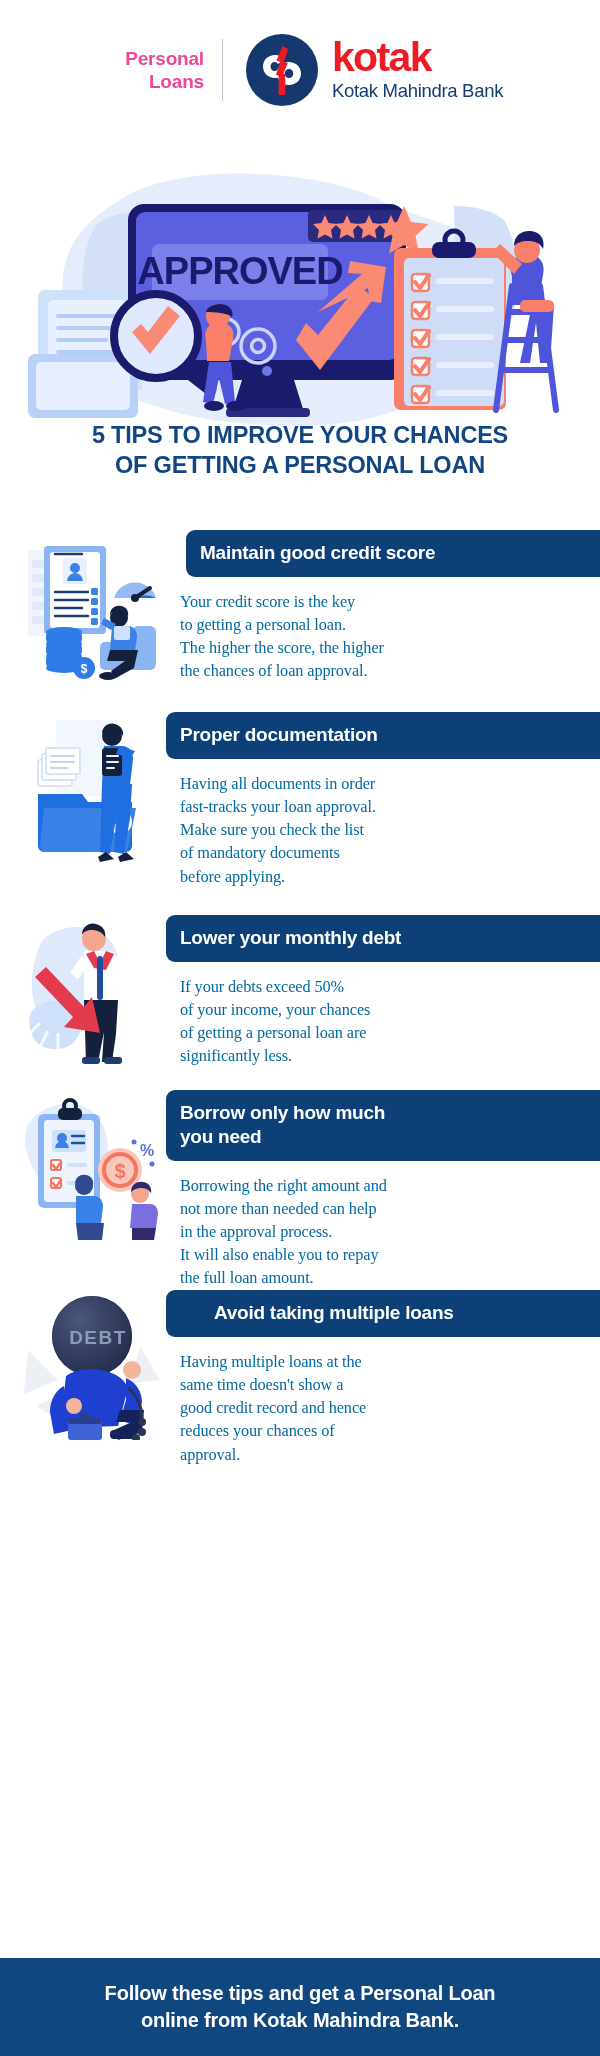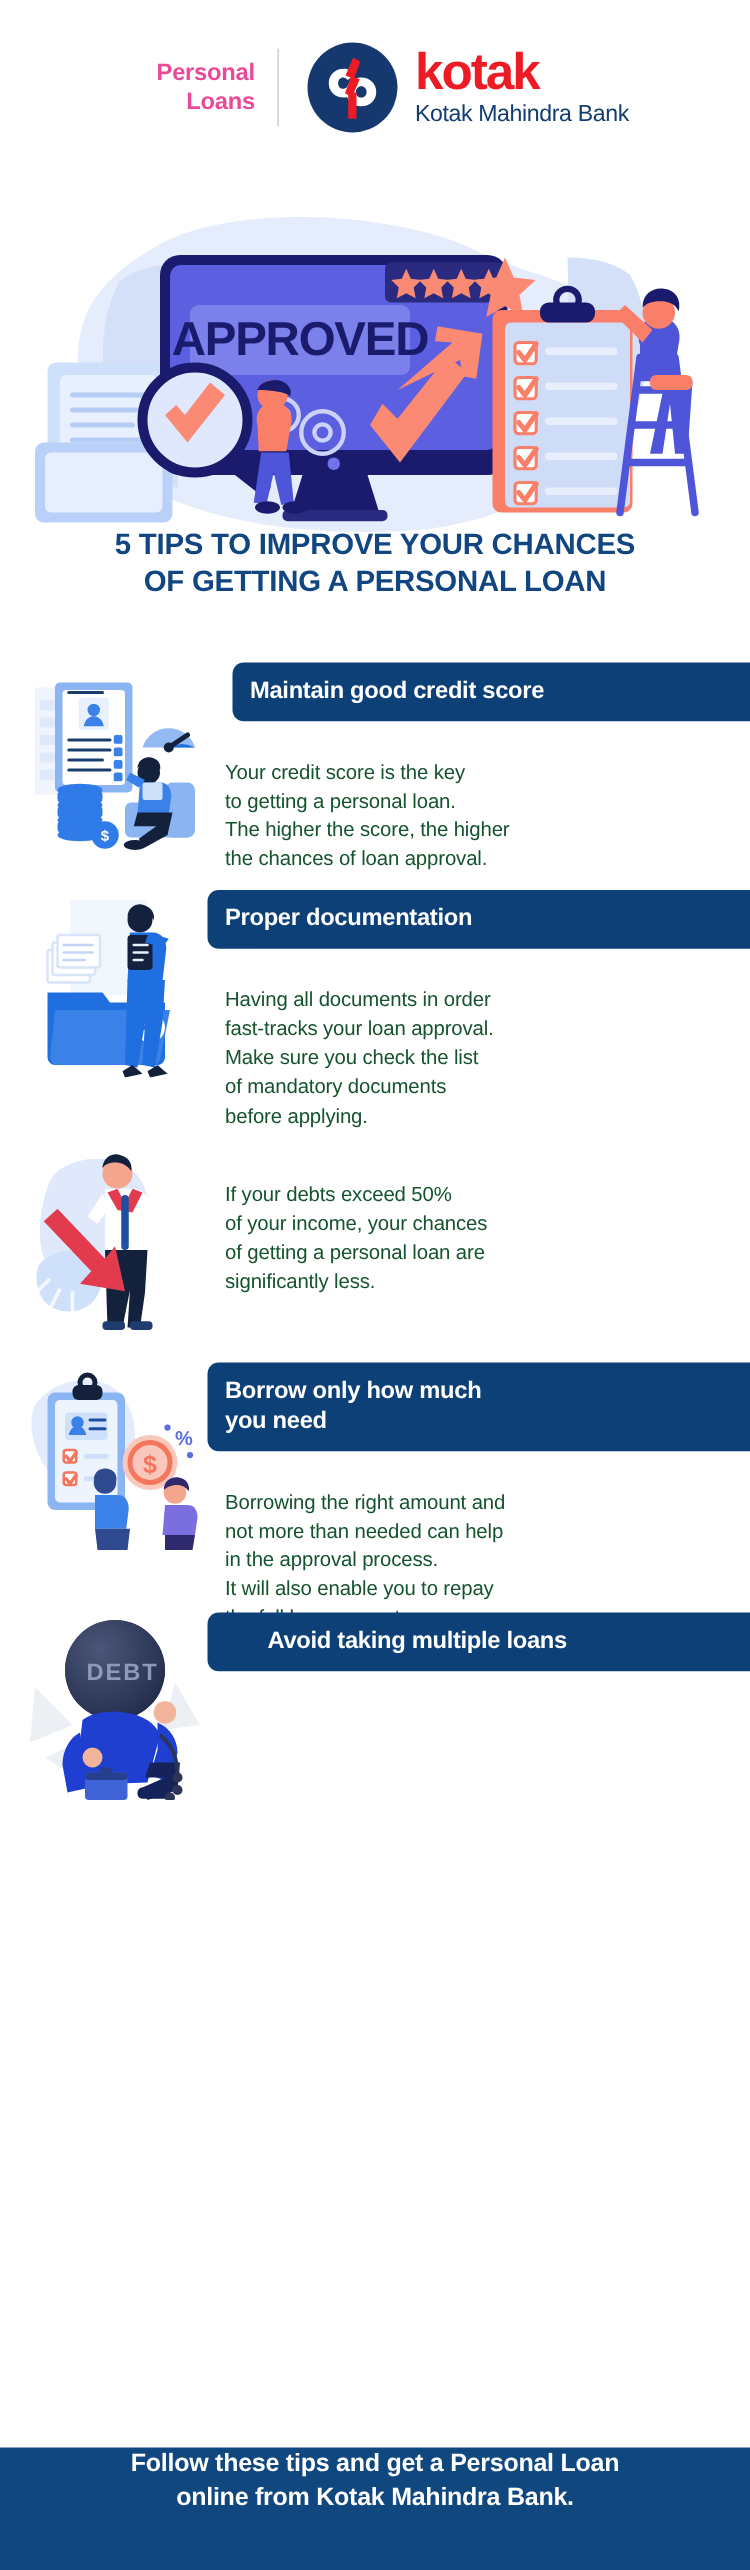--- a/index.html
+++ b/index.html
@@ -53,28 +53,28 @@
   }
   .tip-art svg { display: block; width: 140px; height: 150px; }
   .tip-body { position: absolute; left: 166px; top: 0; width: 434px; }
   .tip-head {
     background: #0d4077; color: #ffffff; font-weight: bold;
     font-size: 19px; line-height: 1.26; letter-spacing: -0.25px;
     padding: 11px 14px 12px 14px;
     border-top-left-radius: 9px; border-bottom-left-radius: 9px;
   }
   .tip-text {
-    color: #14532d; font-size: 16.3px; line-height: 1.42;
-    padding: 30px 10px 0 14px; white-space: pre-line; letter-spacing: -0.1px;
+    color: #0369a1; font-size: 16.3px; line-height: 1.42;
+    padding: 13px 10px 0 14px; white-space: pre-line; letter-spacing: -0.1px; font-family: Liberation Serif, serif;
   }
 
   
   .footer {
     position: absolute; left: 0; bottom: 0; width: 600px; height: 98px;
-    background: #11477f; display: flex; align-items: flex-start; justify-content: center;
+    background: #11477f; display: flex; align-items: center; justify-content: center;
   }
   .footer-text {
     color: #ffffff; font-weight: bold; text-align: center;
     font-size: 20px; line-height: 1.33; white-space: pre-line; letter-spacing: -0.2px;
   }
 </style>
 </head>
 <body>
 
 <div class="page">
@@ -328,20 +328,21 @@
         <path d="M24 52l38 40 8-10 8 36-36-6 9-10-38-40z" fill="#e23b4e"></path>
         <path d="M98 48l24 24-8 8-24-24z" fill="#f4a58e" opacity=".0"></path>
         <g stroke="#ffffff" stroke-width="3" opacity=".8">
           <line x1="18" y1="108" x2="6" y2="120"></line>
             <line x1="26" y1="116" x2="18" y2="132"></line>
             <line x1="36" y1="118" x2="36" y2="136"></line>
         </g>
       </svg>
     </div>
     <div class="tip-body">
+      <div class="tip-head" style="white-space: pre-line;">Lower your monthly debt</div>
       <div class="tip-text">If your debts exceed 50%
 of your income, your chances
 of getting a personal loan are
 significantly less.</div>
     </div>
   </div>
 
   <div class="tip" style="top: 1090px;">
     <div class="tip-art">
       <svg viewBox="0 0 140 150" width="140" height="150">
@@ -426,20 +427,25 @@
         </g>
         <g fill="#2b3558">
           <circle cx="120" cy="132" r="4"></circle>
             <circle cx="120" cy="142" r="4"></circle>
             <circle cx="114" cy="148" r="4"></circle>
         </g>
       </svg>
     </div>
     <div class="tip-body">
       <div class="tip-head" style="white-space: pre-line; padding-left: 48px;">Avoid taking multiple loans</div>
+      <div class="tip-text">Having multiple loans at the
+same time doesn't show a
+good credit record and hence
+reduces your chances of
+approval.</div>
     </div>
   </div>
 
   <div class="footer">
     <div class="footer-text">Follow these tips and get a Personal Loan
 online from Kotak Mahindra Bank.</div>
   </div>
 
 </div>
 

